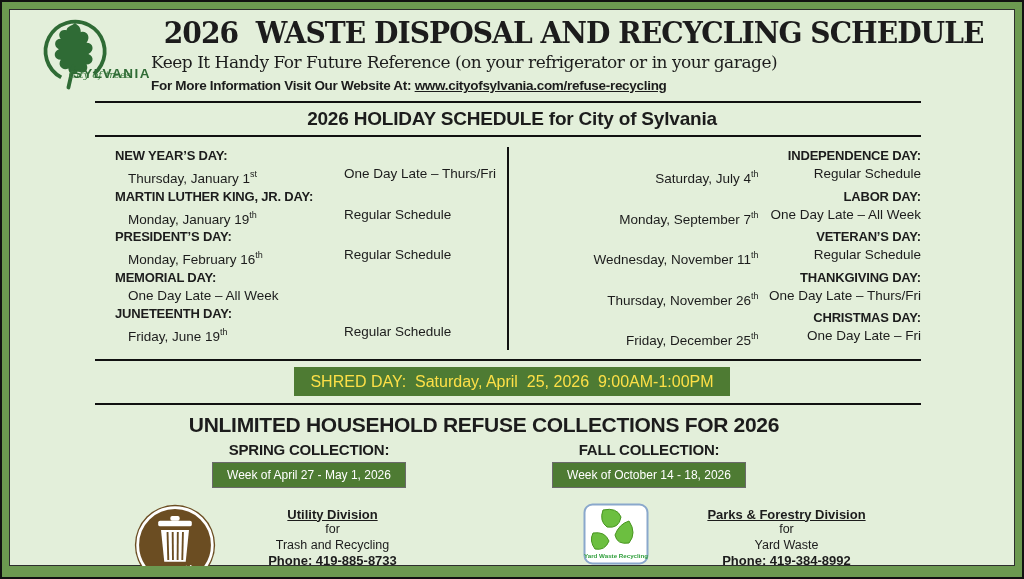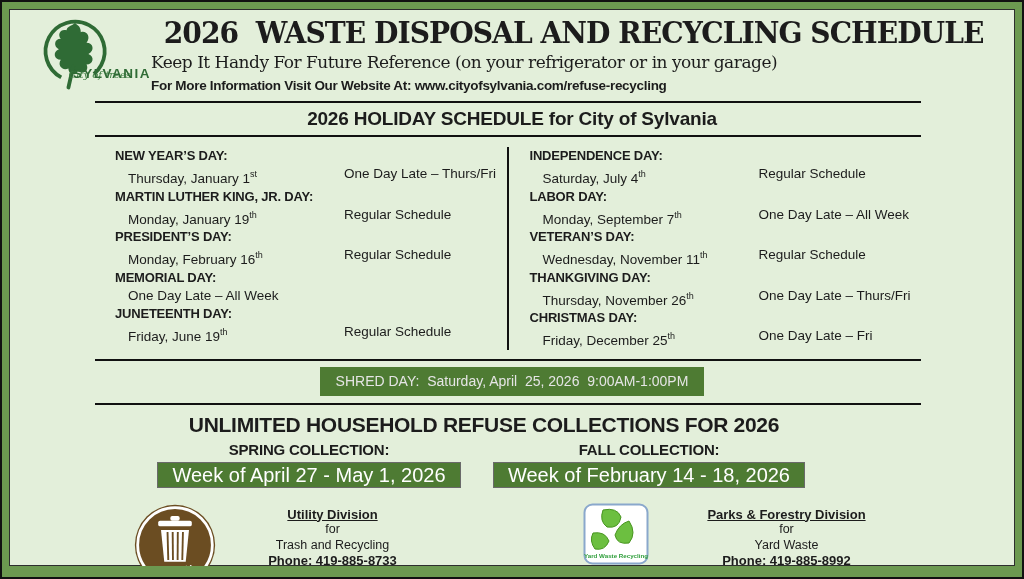--- a/index.html
+++ b/index.html
@@ -14,57 +14,57 @@
     font-family:"Liberation Sans",sans-serif;color:var(--text);position:relative;}
   .pre{white-space:pre;}
 
   
   .hdr{display:flex;align-items:flex-start;justify-content:space-between;padding:6px 18px 0 22px;height:86px;}
   .hdr-center{flex:1;text-align:left;padding-top:2px;}
   .title{margin:0;font-family:"DejaVu Serif","Liberation Serif",serif;font-weight:bold;
     font-size:29px;line-height:32px;letter-spacing:-1px;transform:scaleX(.97);}
   .subtitle{font-family:"DejaVu Serif","Liberation Serif",serif;font-size:17px;line-height:22px;margin-top:2px;letter-spacing:-0.5px;}
   .info-line{font-size:13.5px;font-weight:bold;margin-top:5px;letter-spacing:-0.3px;}
-  .url{color:inherit;cursor:pointer;}
+  .url{color:inherit;text-decoration:underline;cursor:pointer;}
 
   .logo{position:relative;width:120px;height:82px;flex:0 0 auto;}
   .logo svg{position:absolute;left:0;top:0;}
   .logo-right svg{left:14px;}
   .logo-script{position:absolute;right:20px;bottom:17px;font-family:"DejaVu Serif",serif;
     font-style:italic;font-size:10px;color:#3a7d3f;}
   .logo-name{position:absolute;right:0;bottom:16px;font-size:13.5px;letter-spacing:1.5px;
     color:var(--logo-green);font-weight:600;}
 
   .hr{height:2px;background:#111;margin:0 94px 0 86px;}
 
   .section-title{margin:5px 0 5px;text-align:center;font-size:19px;font-weight:bold;letter-spacing:-0.2px;}
 
   
   .holiday-cols{display:flex;margin:0 94px 0 86px;padding:10px 0 9px;}
   .hcol{flex:1;}
   .hcol-left{padding-left:20px;}
-  .hcol-right{padding-left:21px;}
+  .hcol-right{padding-left:21px;text-align:right;}
   .vdiv{width:2px;background:#111;}
   .h-name{font-weight:bold;font-size:13px;line-height:18px;letter-spacing:-0.2px;}
   .h-row{display:grid;grid-template-columns:216px 1fr;padding-left:13px;font-size:13.5px;line-height:18px;}
   .h-row sup{font-size:9px;}
 
   
   .shred-wrap{text-align:center;padding:6px 0 7px;}
-  .shred{display:inline-block;background:var(--accent);color:#e5e5e5;font-size:14px;
+  .shred{display:inline-block;background:var(--accent);color:#fde047;font-size:16px;
     padding:4px 16px;line-height:21px;}
 
   
   .coll-title{margin:8px 56px 4px 0;text-align:center;font-size:21px;font-weight:bold;letter-spacing:-0.3px;}
   .collections{position:relative;height:56px;}
   .col-group{position:absolute;top:0;width:320px;text-align:center;}
   .col-group.spring{left:140px;}
   .col-group.fall{left:480px;}
   .col-label{font-weight:bold;font-size:15px;margin-bottom:4px;letter-spacing:-0.2px;}
-  .week-badge{display:inline-block;background:var(--accent);color:#fff;font-size:20px;
+  .week-badge{display:inline-block;background:var(--accent);color:#fff;font-size:12px;
     border:1px solid #6a6a6a;padding:2px 14px;line-height:20px;}
 
   
   .foot{display:flex;margin:4px 40px 0;}
   .foot-half{flex:1;display:flex;justify-content:center;align-items:flex-start;gap:20px;padding-top:2px;}
   .foot-text{text-align:center;font-size:12.5px;line-height:15.5px;padding-top:4px;}
   .foot-title{font-weight:bold;text-decoration:underline;font-size:13px;}
   .b{font-weight:bold;font-size:13px;}
 </style>
 </head>
@@ -192,21 +192,21 @@
   <div class="hr"></div>
 
   <h3 class="coll-title">UNLIMITED HOUSEHOLD REFUSE COLLECTIONS FOR 2026</h3>
   <div class="collections">
     <div class="col-group spring">
       <div class="col-label">SPRING COLLECTION:</div>
       <div class="week-badge">Week of April 27 - May 1, 2026</div>
     </div>
     <div class="col-group fall">
       <div class="col-label">FALL COLLECTION:</div>
-      <div class="week-badge">Week of February 14 - 18, 2026</div>
+      <div class="week-badge">Week of October 14 - 18, 2026</div>
     </div>
   </div>
 
   <footer class="foot">
     <div class="foot-half">
       <svg width="84" height="84" viewBox="0 0 90 90">
         <circle cx="45" cy="45" r="43" fill="#6b4d22"></circle>
         <circle cx="45" cy="45" r="40" fill="none" stroke="#fff" stroke-width="3"></circle>
         <rect x="40" y="14" width="10" height="5" rx="2" fill="#fff"></rect>
         <rect x="27" y="19" width="36" height="6" rx="2" fill="#fff"></rect>
@@ -235,20 +235,20 @@
           <path d="M20 7 Q34 4 38 14 Q36 26 24 24 Q16 18 20 7 Z"></path>
           <path d="M46 18 Q54 30 46 40 Q34 42 32 32 Q36 21 46 18 Z"></path>
           <path d="M10 30 Q22 28 26 38 Q22 48 12 46 Q6 38 10 30 Z"></path>
         </g>
         <text x="33" y="55" fill="#2e9e3a" font-size="6.2" font-weight="bold" text-anchor="middle" font-family="Liberation Sans, sans-serif">Yard Waste Recycling</text>
       </svg>
       <div class="foot-text">
         <div class="foot-title">Parks &amp; Forestry Division</div>
         <div>for</div>
         <div>Yard Waste</div>
-        <div class="b">Phone: 419-885-8992</div>
+        <div class="b">Phone: 419-384-8992</div>
         <div class="b pre">Email:  city.parks@cityofsylvania.com</div>
       </div>
     </div>
   </footer>
 
 </div>
 </div>
 
 </body></html>

